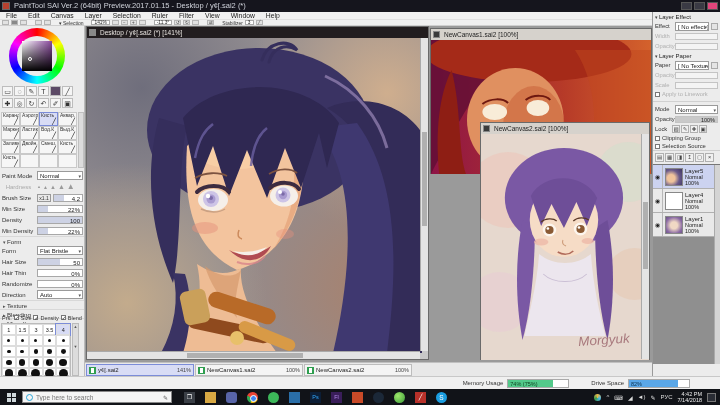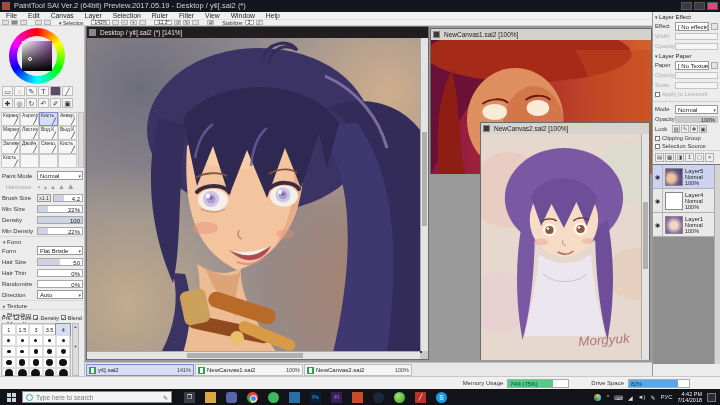--- a/index.html
+++ b/index.html
@@ -155,21 +155,21 @@
     border:1px solid #fff;border-radius:50%;}
   .notif{width:9px;height:9px;background:#2a2d35;border:1px solid #777;}
 </style>
 </head>
 <body>
 
 <div class="app">
 
   <div class="abs titlebar">
     <div class="appico"></div>
-    <div class="ttext">PaintTool SAI Ver.2 (64bit) Preview.2017.05.19 - Desktop / y¢[.sai2 (*)</div>
+    <div class="ttext">PaintTool SAI Ver.2 (64bit) Preview.2017.01.15 - Desktop / y¢[.sai2 (*)</div>
     <div class="winbtn" style="right:28px;"></div>
     <div class="winbtn" style="right:15px;"></div>
     <div class="winbtn close" style="right:2px;"></div>
   </div>
 
   <div class="abs menubar">
     <span>File</span>
     <span>Edit</span>
     <span>Canvas</span>
     <span>Layer</span>

